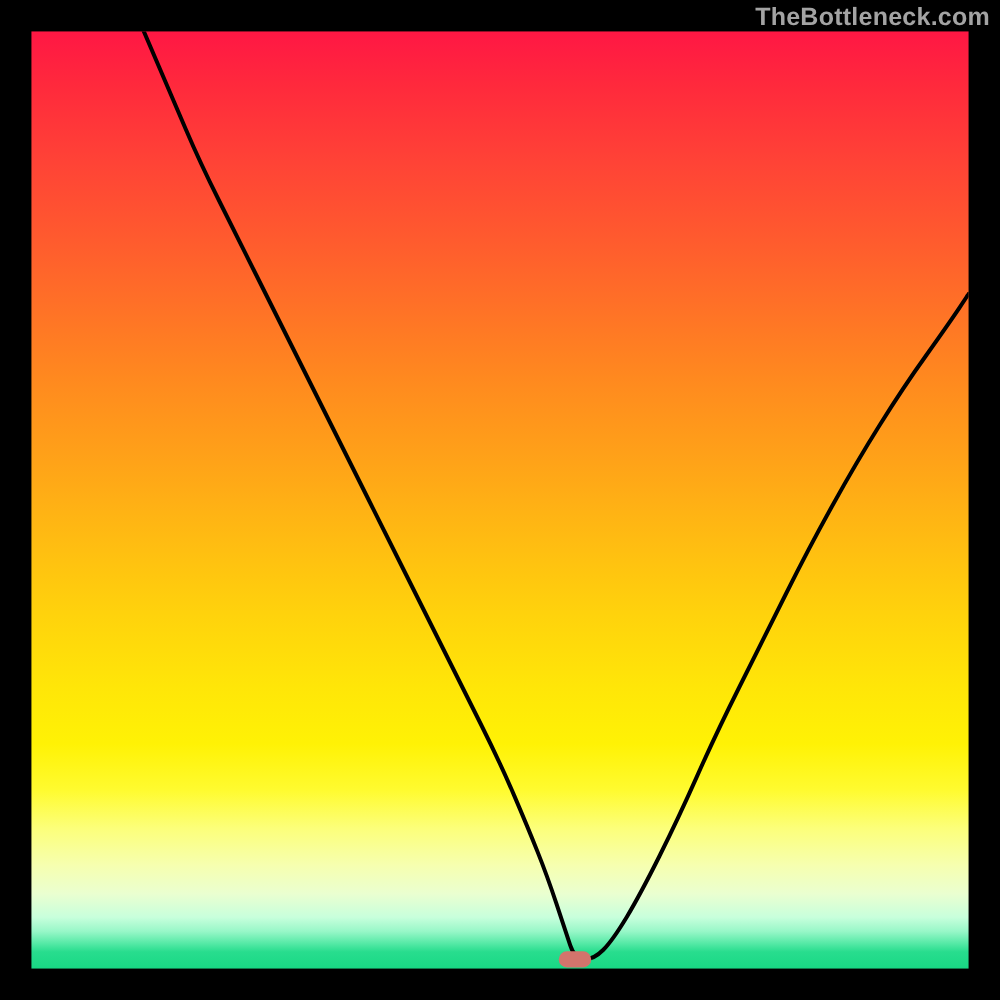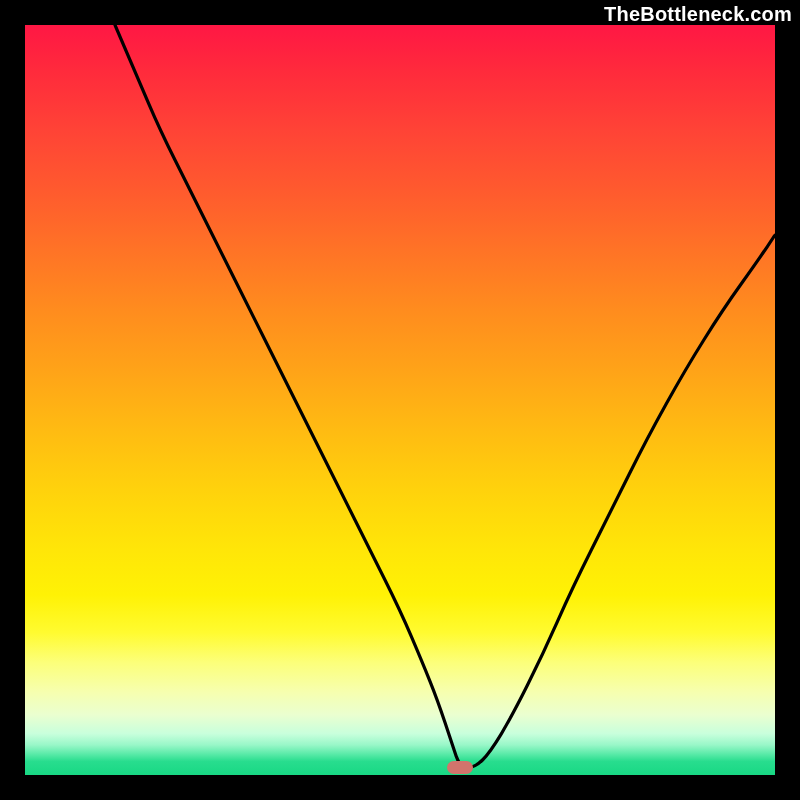--- a/index.html
+++ b/index.html
@@ -69,21 +69,21 @@
     border-radius: 7px;
     background: #d2746c;
   }
   .watermark {
     position: absolute;
     top: 3px;
     right: 8px;
     font-family: Arial, Helvetica, sans-serif;
     font-size: 20px;
     font-weight: 600;
-    color: #ffffff;
+    color: #a3a3a3;
     letter-spacing: 0.2px;
   }
 </style>
 </head>
 <body>
 
 <div class="frame">
 
   <div class="watermark">TheBottleneck.com</div>
 

